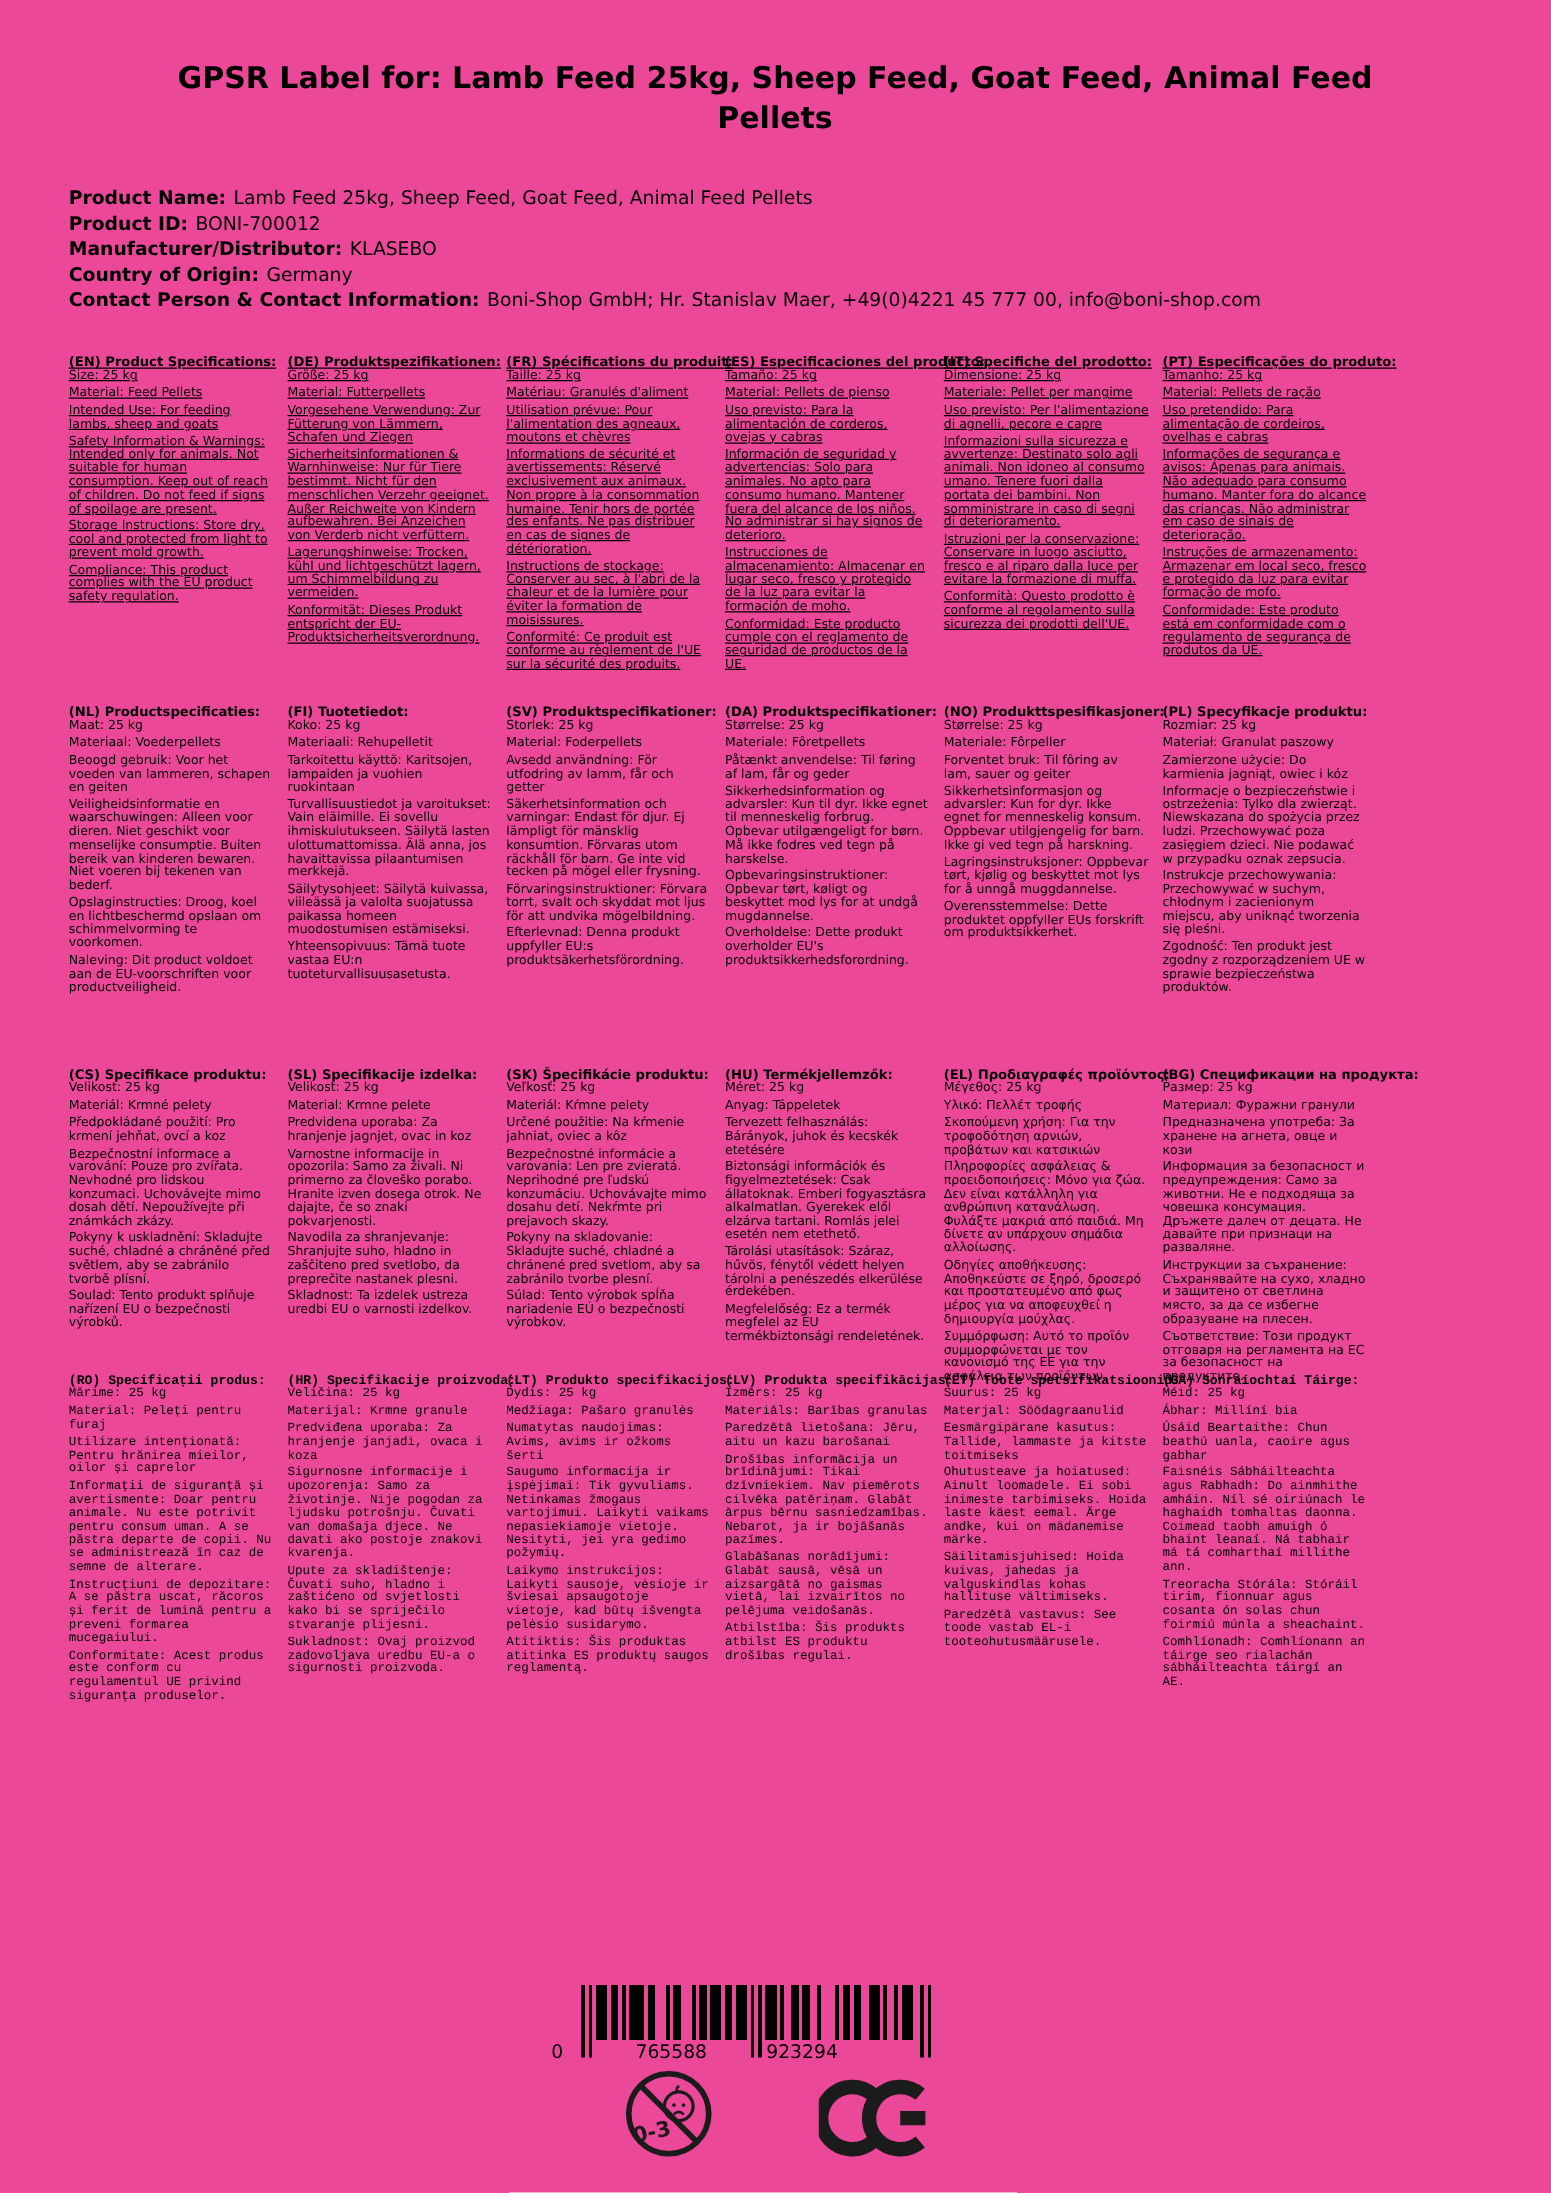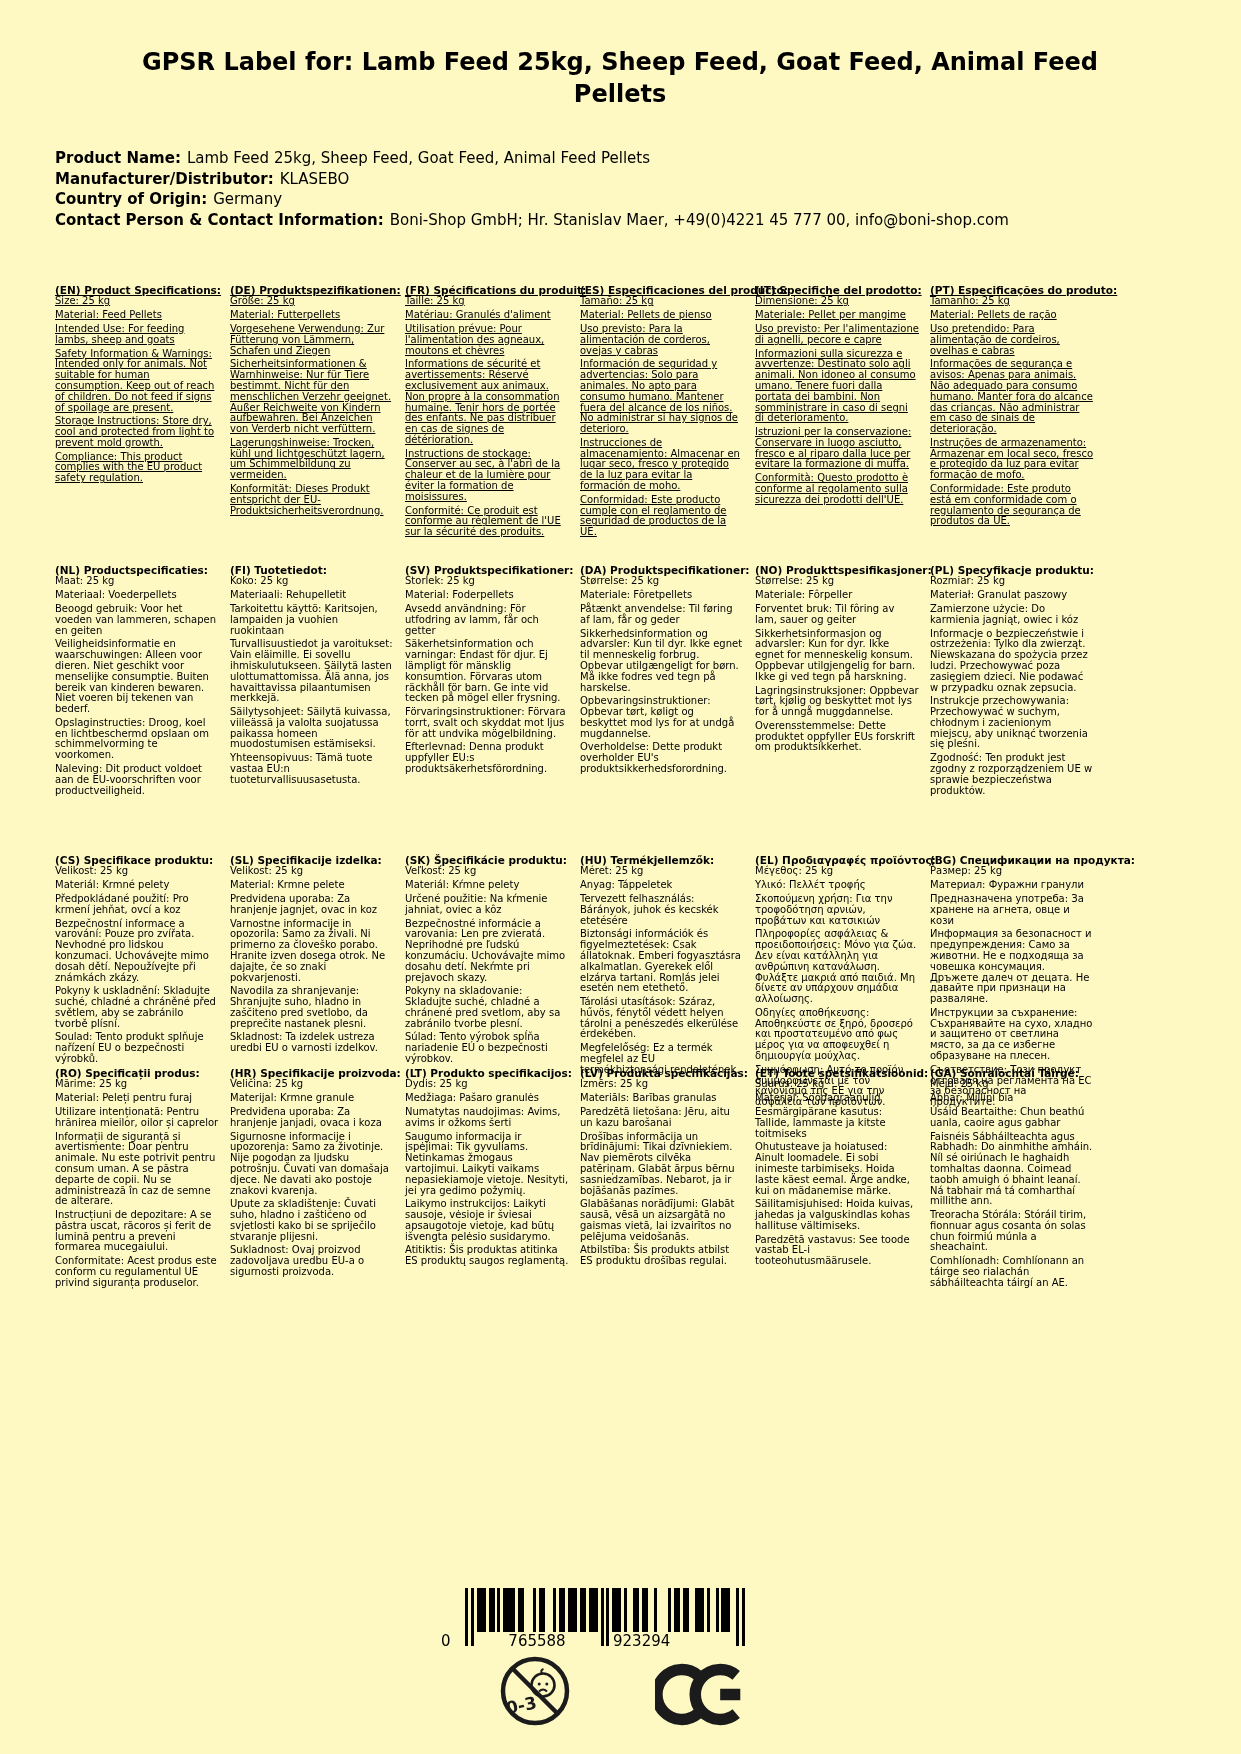--- a/index.html
+++ b/index.html
@@ -1,26 +1,26 @@
 <!DOCTYPE html>
 <html><head>
 <meta charset="utf-8">
 <style>
   html,body{margin:0;padding:0;background:#fff;}
-  .page{position:relative;width:1241px;height:1754px;background:#fef9c3;color:#000;
+  .page{position:relative;width:1241px;height:1754px;background:#ec4899;color:#000;
         font-family:"DejaVu Sans",sans-serif;overflow:hidden;}
   .title{position:absolute;top:46px;left:110px;width:1020px;text-align:center;
          font-size:24px;font-weight:bold;line-height:1.35;}
   .info-block{position:absolute;top:148px;left:55px;width:1140px;font-size:15px;line-height:20.5px;}
   .info-line{white-space:nowrap;}
   .info-label{font-weight:bold;}
   .info-value{margin-left:6px;}
   .lang-row{position:absolute;left:55px;width:1160px;display:grid;
             grid-template-columns:repeat(6,175px);align-items:start;}
-  .row-0{top:285px;text-decoration:underline;}.row-1{top:565px;}.row-2{top:845px;margin-top:10px;}.row-3{top:1068px;}
+  .row-0{top:285px;text-decoration:underline;}.row-1{top:565px;}.row-2{top:845px;margin-top:10px;}.row-3{top:1100px;font-family:Liberation Mono, monospace;}
   .lang-block{width:164px;font-size:10px;line-height:1.08;}
   .lang-heading{margin:0;font-size:10.5px;font-weight:bold;white-space:nowrap;}
   .lang-block p{margin:0 0 3px 0;}
   .barcode-wrap{position:absolute;left:465px;top:1588px;width:280px;height:62px;}
   .barcode-svg{position:absolute;left:0;top:0;}
   .barcode-svg rect{fill:#000;shape-rendering:crispEdges;}
   .bc-num{position:absolute;font-size:15px;color:#000;bottom:0;}
   .bc-lead{left:-24px;}
   .bc-left{left:9px;width:126px;text-align:center;}
   .bc-right{left:148px;width:126px;text-align:left;}
@@ -33,20 +33,23 @@
 
 <div class="page">
 
   <div class="title">GPSR Label for: Lamb Feed 25kg, Sheep Feed, Goat Feed, Animal Feed Pellets</div>
 
   <div class="info-block">
   <div class="info-line">
     <span class="info-label">Product Name:</span><span class="info-value">Lamb Feed 25kg, Sheep Feed, Goat Feed, Animal Feed Pellets</span>
   </div>
 
+  <div class="info-line">
+    <span class="info-label">Product ID:</span><span class="info-value">BONI-700012</span>
+  </div>
 
   <div class="info-line">
     <span class="info-label">Manufacturer/Distributor:</span><span class="info-value">KLASEBO</span>
   </div>
 
   <div class="info-line">
     <span class="info-label">Country of Origin:</span><span class="info-value">Germany</span>
   </div>
 
   <div class="info-line">

